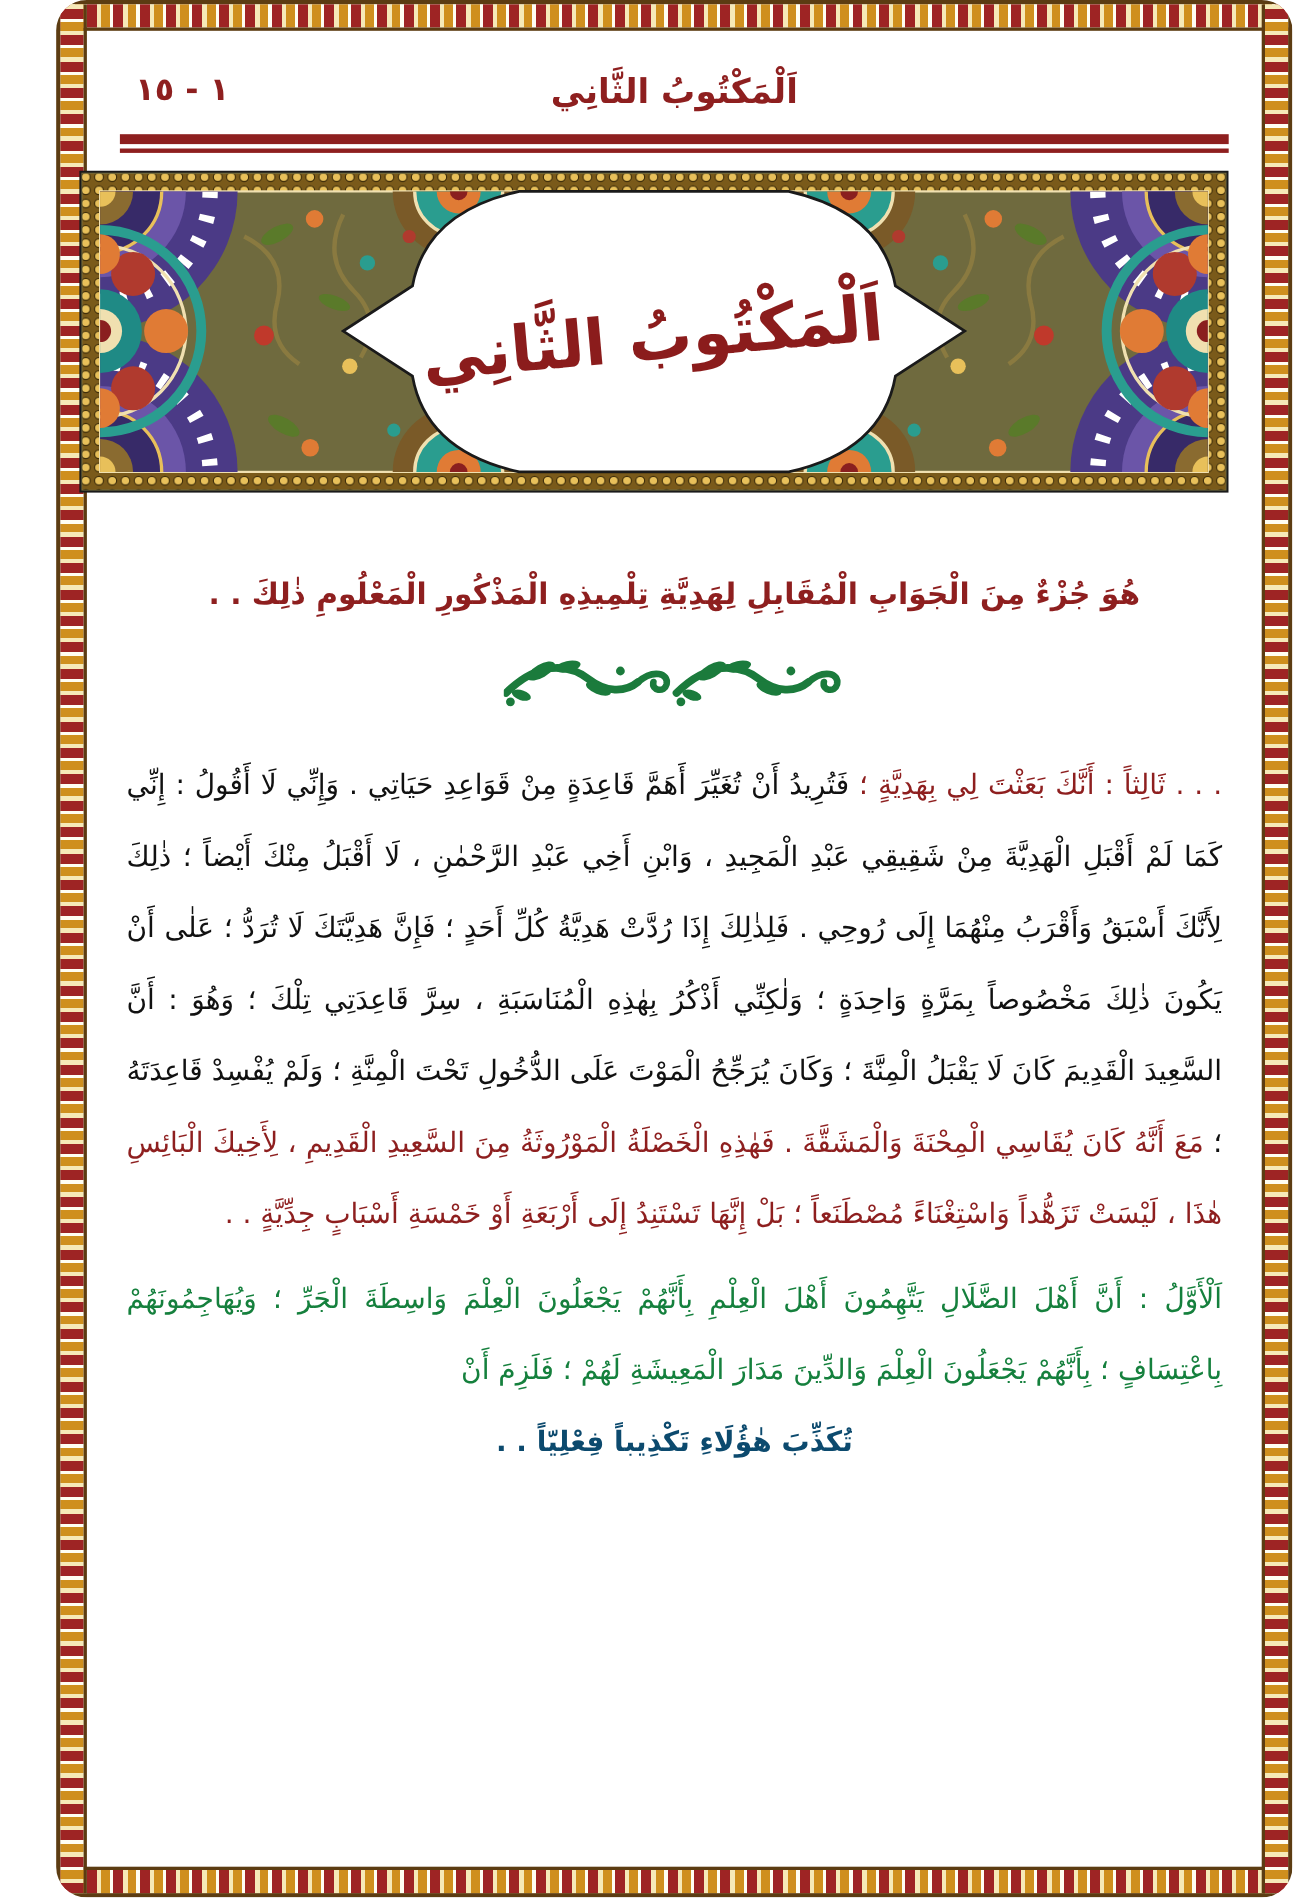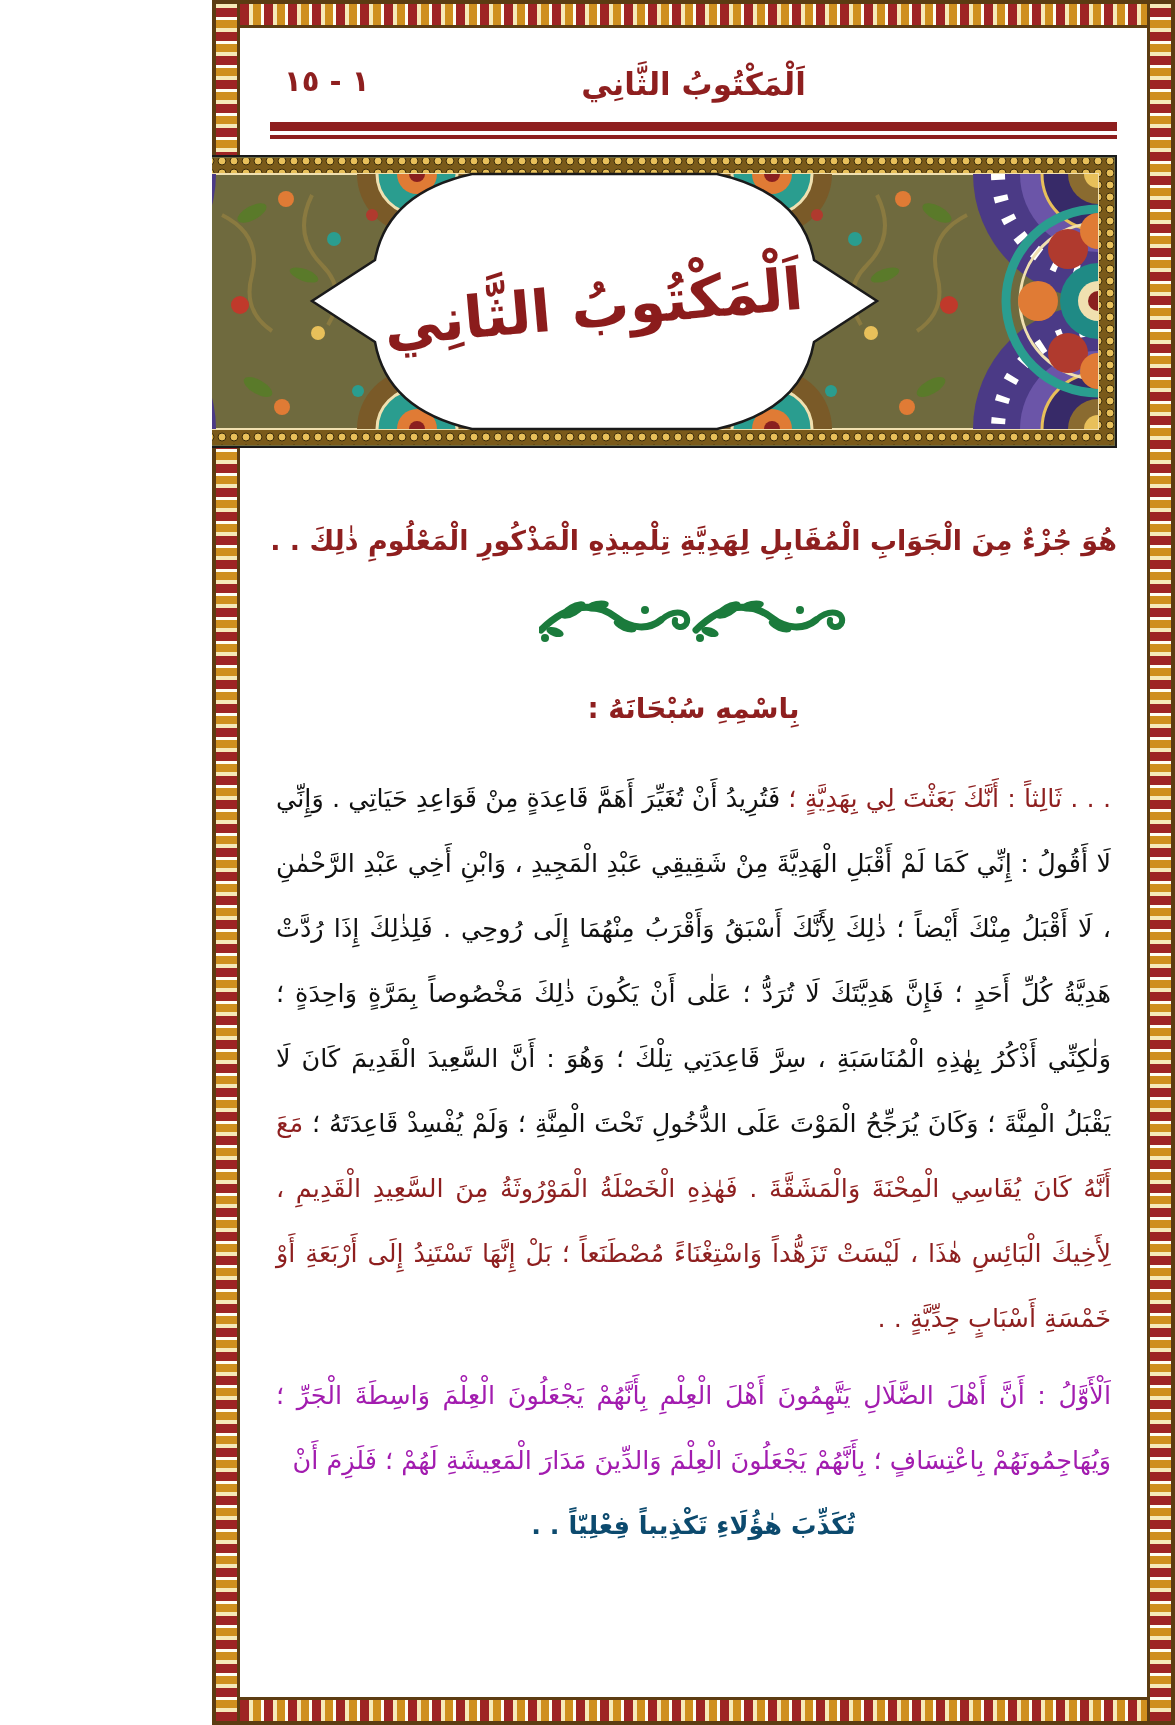--- a/index.html
+++ b/index.html
@@ -1,22 +1,23 @@
 <!DOCTYPE html>
 <html lang="ar" dir="rtl"><head>
 <meta charset="utf-8">
 <style>
   html,body{margin:0;padding:0;background:#ffffff;}
   .page{
     position:relative;
-    width:963px;height:1725px;
+    width:1124px;height:1725px;
     background:#ffffff;
     font-family:"DejaVu Sans",sans-serif;
     overflow:hidden;
     box-sizing:border-box;
+    border-radius:28px;
   }
   
   .frame-outer{position:absolute;inset:0;border:4px solid #5c3c12;box-sizing:border-box;}
   .bstrip{position:absolute;box-sizing:border-box;}
   .bstrip.h{left:4px;right:4px;height:24px;
     background:repeating-linear-gradient(90deg,#9e2424 0 9px,#f6e9b8 9px 13px,#cf8f1e 13px 21px,#fffef2 21px 24px);}
   .bstrip.v{top:4px;bottom:4px;width:24px;
     background:repeating-linear-gradient(0deg,#9e2424 0 9px,#f6e9b8 9px 13px,#cf8f1e 13px 21px,#fffef2 21px 24px);}
   .bstrip.top{top:4px;border-bottom:3px solid #5c3c12;}
   .bstrip.bottom{bottom:4px;border-top:3px solid #5c3c12;}
@@ -41,41 +42,41 @@
   }
   .rules{margin-top:10px;}
   .rule-thick{height:9px;background:#8e1f1f;}
   .rule-thin{height:4px;background:#8e1f1f;margin-top:4px;}
 
   
   .panel-wrap{margin:16px auto 0 auto;width:1045px;height:293px;}
 
   
   .subtitle{
-    margin-top:64px;
+    margin-top:64px;text-align:center;
     color:#8e1f1f;font-weight:bold;font-size:27px;line-height:58px;
   }
 
   
   .divider{margin-top:26px;text-align:center;height:52px;}
 
   
   .basmala{margin-top:38px;text-align:center;color:#8e1f1f;font-weight:bold;font-size:28px;line-height:46px;}
   .verse{margin-top:8px;text-align:center;font-weight:bold;font-size:31px;line-height:58px;color:#2438a0;}
   .verse .bracket{color:#8e1f1f;font-size:34px;}
 
   
   .body-par{
     margin:34px 6px 0 6px;
     font-size:25.5px;line-height:65px;
     text-align:justify;color:#111111;
     font-weight:normal;
   }
   .body-par .red{color:#8e1f1f;}
-  .par2{margin-top:12px;color:#a21caf;}
+  .par2{margin-top:12px;color:#15803d;}
   .par2-last{
     margin-top:0;text-align:center;color:#0c4a6e;font-weight:bold;
     font-size:25.5px;line-height:65px;
   }
 </style>
 </head>
 <body>
 
 <div class="page">
 
@@ -185,21 +186,20 @@
             <ellipse cx="86" cy="30" rx="12" ry="5" fill="#1b7b3c" transform="rotate(22 86 30)"></ellipse>
             <circle cx="6" cy="42" r="4" fill="#1b7b3c"></circle>
             <circle cx="106" cy="14" r="4" fill="#1b7b3c"></circle>
           </g>
         </defs>
         <use href="#fl"></use>
         <use href="#fl" x="155"></use>
       </svg>
     </div>
 
-    <div class="basmala">بِاسْمِهِ سُبْحَانَهُ :</div>
 
     <p class="body-par">
       <span class="red">. . . ثَالِثاً : أَنَّكَ بَعَثْتَ لِي بِهَدِيَّةٍ ؛</span>
       <span>فَتُرِيدُ أَنْ تُغَيِّرَ أَهَمَّ قَاعِدَةٍ مِنْ قَوَاعِدِ حَيَاتِي . وَإِنِّي لَا أَقُولُ : إِنِّي كَمَا لَمْ أَقْبَلِ الْهَدِيَّةَ مِنْ شَقِيقِي عَبْدِ الْمَجِيدِ ، وَابْنِ أَخِي عَبْدِ الرَّحْمٰنِ ، لَا أَقْبَلُ مِنْكَ أَيْضاً ؛ ذٰلِكَ لِأَنَّكَ أَسْبَقُ وَأَقْرَبُ مِنْهُمَا إِلَى رُوحِي . فَلِذٰلِكَ إِذَا رُدَّتْ هَدِيَّةُ كُلِّ أَحَدٍ ؛ فَإِنَّ هَدِيَّتَكَ لَا تُرَدُّ ؛ عَلٰى أَنْ يَكُونَ ذٰلِكَ مَخْصُوصاً بِمَرَّةٍ وَاحِدَةٍ ؛ وَلٰكِنِّي أَذْكُرُ بِهٰذِهِ الْمُنَاسَبَةِ ، سِرَّ قَاعِدَتِي تِلْكَ ؛ وَهُوَ : أَنَّ السَّعِيدَ الْقَدِيمَ كَانَ لَا يَقْبَلُ الْمِنَّةَ ؛ وَكَانَ يُرَجِّحُ الْمَوْتَ عَلَى الدُّخُولِ تَحْتَ الْمِنَّةِ ؛ وَلَمْ يُفْسِدْ قَاعِدَتَهُ ؛</span>
       <span class="red">مَعَ أَنَّهُ كَانَ يُقَاسِي الْمِحْنَةَ وَالْمَشَقَّةَ . فَهٰذِهِ الْخَصْلَةُ الْمَوْرُوثَةُ مِنَ السَّعِيدِ الْقَدِيمِ ، لِأَخِيكَ الْبَائِسِ هٰذَا ، لَيْسَتْ تَزَهُّداً وَاسْتِغْنَاءً مُصْطَنَعاً ؛ بَلْ إِنَّهَا تَسْتَنِدُ إِلَى أَرْبَعَةِ أَوْ خَمْسَةِ أَسْبَابٍ جِدِّيَّةٍ . .</span>
     </p>
 
     <p class="body-par par2">اَلْأَوَّلُ : أَنَّ أَهْلَ الضَّلَالِ يَتَّهِمُونَ أَهْلَ الْعِلْمِ بِأَنَّهُمْ يَجْعَلُونَ الْعِلْمَ وَاسِطَةَ الْجَرِّ ؛ وَيُهَاجِمُونَهُمْ بِاعْتِسَافٍ ؛ بِأَنَّهُمْ يَجْعَلُونَ الْعِلْمَ وَالدِّينَ مَدَارَ الْمَعِيشَةِ لَهُمْ ؛ فَلَزِمَ أَنْ</p>
     <div class="par2-last">تُكَذِّبَ هٰؤُلَاءِ تَكْذِيباً فِعْلِيّاً . .</div>
 

